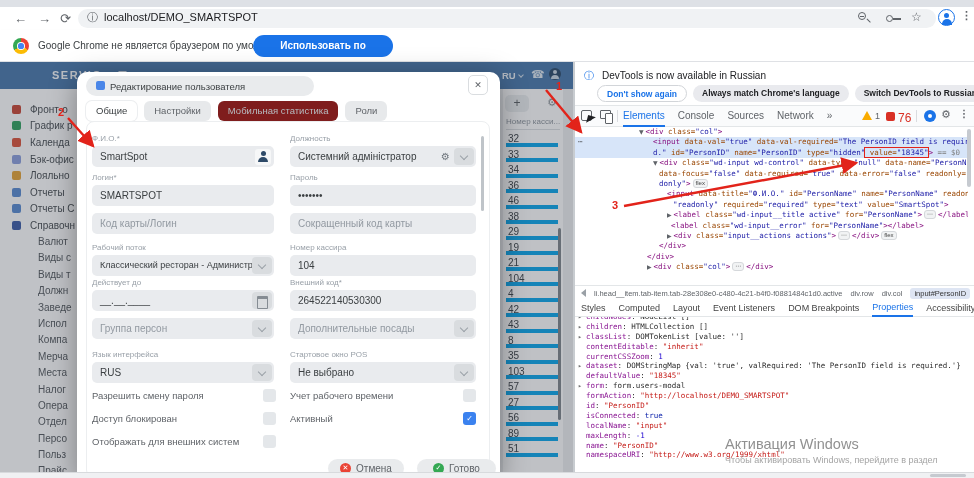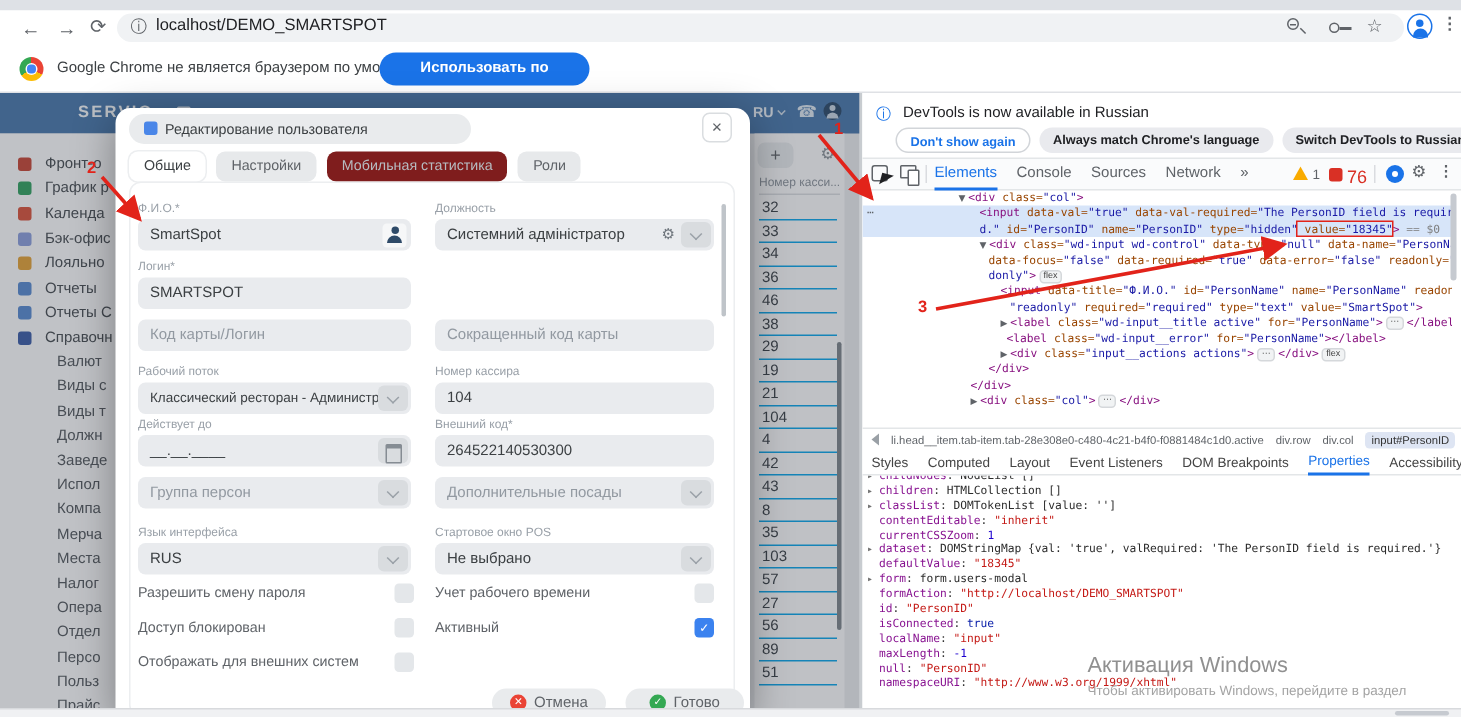--- a/index.html
+++ b/index.html
@@ -52,21 +52,21 @@
 .sb-lb{font-size:10px;color:#4A4F55;margin-left:9px;white-space:nowrap}
 #sb-sub{left:0;top:234px;width:90px}
 .sb-sub{height:16.4px;line-height:16.4px;font-size:10px;color:#565B61;padding-left:38px;white-space:nowrap}
 
 
 #listpanel{left:503px;top:89px;width:60px;height:389px;background:#FAFAFB}
 #addbtn{left:505px;top:95px;width:24px;height:17px;background:#E8EAED;border-radius:5px;text-align:center;line-height:17px;font-size:12px;color:#5F6368}
 #listgear{left:547px;top:96px;font-size:11px;color:#8A9097}
 #listhead{left:506px;top:117px;width:54px;font-size:8px;color:#8C939C;border-bottom:1px solid #D9DCDF;padding-bottom:3px;white-space:nowrap;overflow:hidden}
 #cash-rows{left:506px;top:131px;width:52px;height:342px;overflow:hidden}
-.cash-row{height:15.5px;line-height:15.5px;font-size:10px;color:#3E444B;border-bottom:1px solid #0ea5e9;padding-left:2px}
+.cash-row{height:15.5px;line-height:15.5px;font-size:10px;color:#3E444B;border-bottom:4px solid #0ea5e9;padding-left:2px}
 #cashscroll{left:558px;top:228px;width:3px;height:192px;background:#7E868D;border-radius:2px}
 #dim{left:0;top:62px;width:573px;height:416px;background:rgba(40,48,58,.28);z-index:2}
 
 
 #modal{left:77px;top:72px;width:423px;height:406px;background:#fff;border-radius:10px 10px 0 0;box-shadow:0 6px 28px rgba(0,0,0,.35);z-index:4}
 #mhead{left:9px;top:4px;width:228px;height:20px;background:#E9EBED;border-radius:12px}
 #mheadic{left:19px;top:9px;width:9px;height:9px;background:#4A86E8;border-radius:2px}
 #mtitle{left:33px;top:9px;font-size:9.5px;color:#3C4043}
 #mclose{left:391px;top:3px;width:20px;height:20px;border:1px solid #DADDE0;border-radius:5px;text-align:center;line-height:19px;font-size:9px;color:#5F6368}
 #modal-tabs{left:9px;top:29px;height:16px;display:flex;gap:7px}
@@ -296,20 +296,24 @@
     <div class="box"><span>SmartSpot</span><span class="persbtn"></span></div>
   </div>
   <div class="fld" style="left:213px;top:62px;width:186px">
     <span class="lab">Должность</span>
     <div class="box"><span>Системний адміністратор</span><span class="abs glyph" style="right:26px;top:0;font-size:10px;color:#6F767D">⚙</span><span class="chevbtn"></span></div>
   </div>
   <div class="fld" style="left:15px;top:101px;width:182px">
     <span class="lab">Логин*</span>
     <div class="box"><span>SMARTSPOT</span></div>
   </div>
+  <div class="fld" style="left:213px;top:101px;width:186px">
+    <span class="lab">Пароль</span>
+    <div class="box"><span>•••••••</span></div>
+  </div>
   <div class="fld" style="left:15px;top:141px;width:182px">
     <div class="box ph"><span>Код карты/Логин</span></div>
   </div>
   <div class="fld" style="left:213px;top:141px;width:186px">
     <div class="box ph"><span>Сокращенный код карты</span></div>
   </div>
   <div class="fld" style="left:15px;top:171px;width:182px">
     <span class="lab">Рабочий поток</span>
     <div class="box" style="font-size:9px"><span>Классический ресторан - Администратор</span><span class="chevbtn"></span></div>
   </div>
@@ -444,21 +448,21 @@
     <div class="prop-row"><span class="parrow"> </span><span class="pname">contentEditable</span><span class="pcolon">: </span><span class="pv-str">"inherit"</span></div>
     <div class="prop-row"><span class="parrow"> </span><span class="pname">currentCSSZoom</span><span class="pcolon">: </span><span class="pv-num">1</span></div>
     <div class="prop-row"><span class="parrow">▸</span><span class="pname">dataset</span><span class="pcolon">: </span><span class="pv-obj">DOMStringMap {val: 'true', valRequired: 'The PersonID field is required.'}</span></div>
     <div class="prop-row"><span class="parrow"> </span><span class="pname">defaultValue</span><span class="pcolon">: </span><span class="pv-str">"18345"</span></div>
     <div class="prop-row"><span class="parrow">▸</span><span class="pname">form</span><span class="pcolon">: </span><span class="pv-obj">form.users-modal</span></div>
     <div class="prop-row"><span class="parrow"> </span><span class="pname">formAction</span><span class="pcolon">: </span><span class="pv-str">"http://localhost/DEMO_SMARTSPOT"</span></div>
     <div class="prop-row"><span class="parrow"> </span><span class="pname">id</span><span class="pcolon">: </span><span class="pv-str">"PersonID"</span></div>
     <div class="prop-row"><span class="parrow"> </span><span class="pname">isConnected</span><span class="pcolon">: </span><span class="pv-bool">true</span></div>
     <div class="prop-row"><span class="parrow"> </span><span class="pname">localName</span><span class="pcolon">: </span><span class="pv-str">"input"</span></div>
     <div class="prop-row"><span class="parrow"> </span><span class="pname">maxLength</span><span class="pcolon">: </span><span class="pv-num">-1</span></div>
-    <div class="prop-row"><span class="parrow"> </span><span class="pname">null</span><span class="pcolon">: </span><span class="pv-str">"PersonID"</span></div>
+    <div class="prop-row"><span class="parrow"> </span><span class="pname">name</span><span class="pcolon">: </span><span class="pv-str">"PersonID"</span></div>
     <div class="prop-row"><span class="parrow"> </span><span class="pname">namespaceURI</span><span class="pcolon">: </span><span class="pv-str">"http://www.w3.org/1999/xhtml"</span></div>
   </div>
 <div class="abs" id="bstrip"></div>
 <div class="abs" id="bthumb"></div>
 
 <div class="abs" id="wm1">Активация Windows</div>
 <div class="abs" id="wm2">Чтобы активировать Windows, перейдите в раздел</div>
 
 <svg id="annsvg" width="974" height="478">
   <defs>

